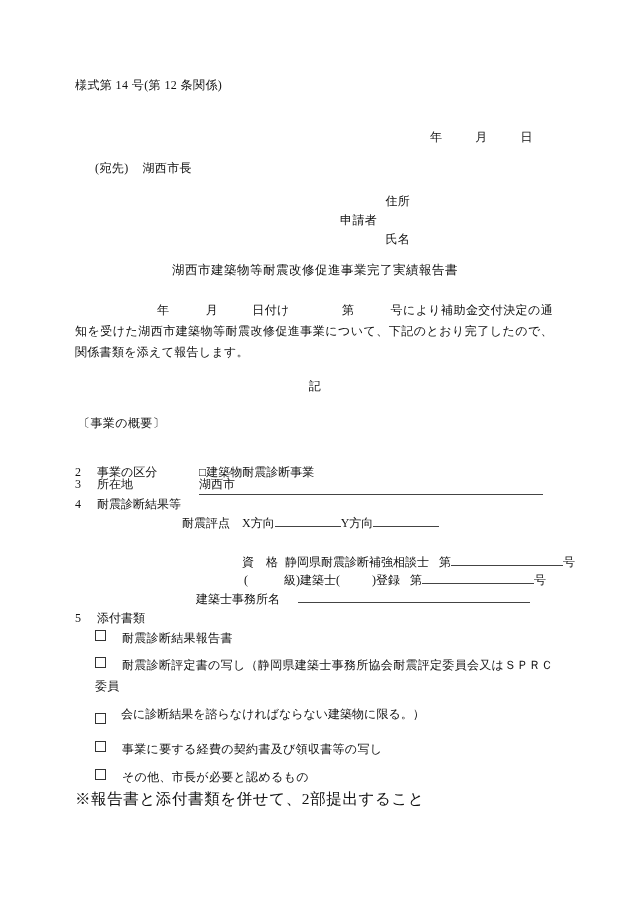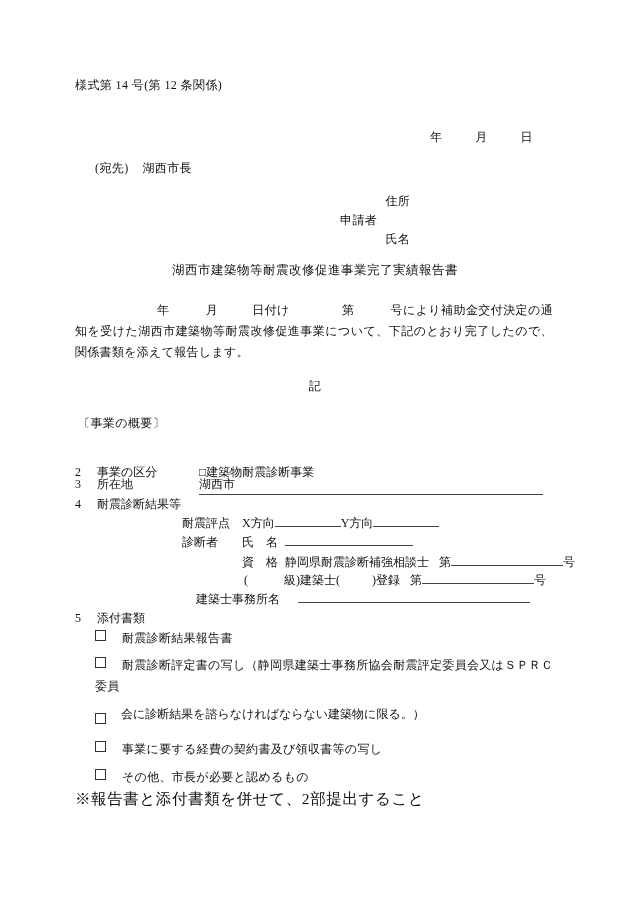--- a/index.html
+++ b/index.html
@@ -182,23 +182,20 @@
   </div>
 
   <div class="item-row" id="row-4">
     <span class="item-no">4</span><span class="item-label">耐震診断結果等</span>
   </div>
 
   <div class="sub-row" id="sub-score">
     <span class="sub-label">耐震評点</span><span>X方向</span><span class="ul" style="width:66px"></span><span>Y方向</span><span class="ul" style="width:66px"></span>
   </div>
 
-  <div class="sub-row" id="sub-name">
-    <span class="sub-label">診断者</span><span style="display:inline-block;width:33px">氏　名</span><span class="ul" style="width:128px;margin-left:10px"></span>
-  </div>
 
   <div class="sub-row" id="sub-qual">
     <span class="sub-label"></span><span style="display:inline-block;width:35px">資　格</span><span style="margin-left:8px">静岡県耐震診断補強相談士</span><span style="margin-left:10px">第</span><span class="ul" style="width:112px"></span><span>号</span>
   </div>
 
   <div class="sub-row" id="sub-qual2">
     <span>(</span><span style="display:inline-block;width:36px"></span><span>級)建築士(</span><span style="display:inline-block;width:32px"></span><span>)登録</span><span style="margin-left:10px">第</span><span class="ul" style="width:112px"></span><span>号</span>
   </div>
 
   <div class="sub-row" id="sub-office">

